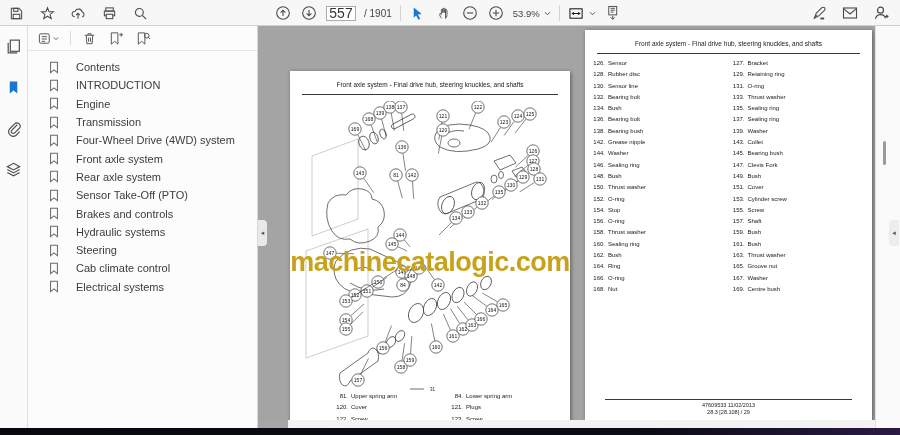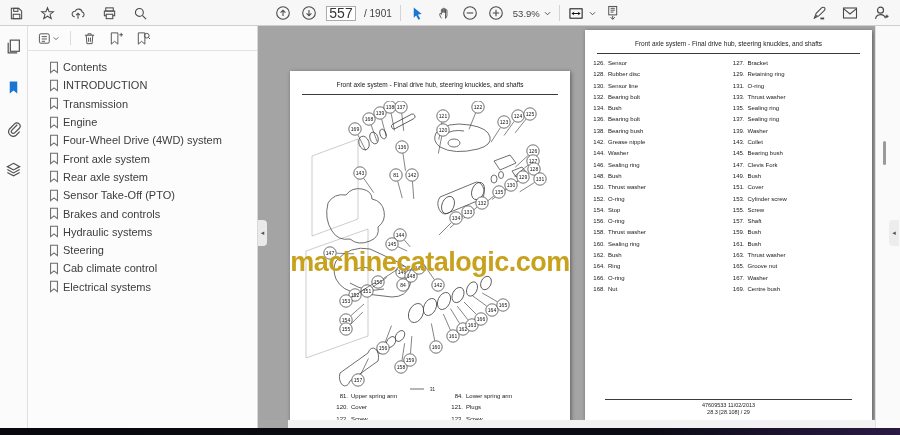--- a/index.html
+++ b/index.html
@@ -36,21 +36,21 @@
            border-right:1px solid #d8d8d8; }
   .panel-header { display:flex; align-items:center; justify-content:space-between;
                   height:25px; padding:0 10px 0 12px; border-bottom:1px solid #e3e3e3; }
   .panel-title { font-size:12.5px; color:#3a3a3a; }
   .panel-close { background:none; border:none; font-size:13px; color:#555; cursor:pointer; padding:0; }
   .panel-tools { display:flex; align-items:center; height:25px; padding-left:10px; gap:11px;
                  border-bottom:1px solid #e3e3e3; }
   .ptbtn { background:none; border:none; padding:0; color:#4f4f4f; display:flex; align-items:center; cursor:pointer; }
   .pt-divider { width:1px; height:14px; background:#dcdcdc; }
   .bm-list { padding-top:7px; }
-  .bm-item { display:flex; align-items:center; gap:3px; height:18.3px; padding-left:20px; cursor:pointer; }
+  .bm-item { display:flex; align-items:center; gap:16px; height:18.3px; padding-left:20px; cursor:pointer; }
   .bm-item svg { flex:0 0 auto; color:#6a6a6a; }
   .bm-label { font-size:11px; color:#3c3c3c; white-space:nowrap; }
 
   
   .docarea { position:absolute; left:258px; top:0; bottom:0; width:617px; background:#a4a4a4; overflow:hidden; }
   .page { position:absolute; top:4px; height:390px; background:#fff; box-shadow:1px 1px 4px rgba(0,0,0,.45); }
   .page-left { left:32px; width:280px;margin-top:41px; }
   .page-right { left:327px; width:287px; }
   .pg-header { margin-top:10px; text-align:center; font-size:6.5px; color:#1a1a1a; }
   .pg-rule { margin:6px 12px 0 12px; border-top:1px solid #3a3a3a; }
@@ -292,28 +292,28 @@
             <svg width="12" height="13" viewBox="0 0 14 15" stroke="currentColor" fill="none" stroke-width="1.2">
               <path d="M3 1.5 h8 v12 l-4 -3.2 l-4 3.2 z"></path>
             </svg>
             <span class="bm-label">INTRODUCTION</span>
           </div>
 
           <div class="bm-item">
             <svg width="12" height="13" viewBox="0 0 14 15" stroke="currentColor" fill="none" stroke-width="1.2">
               <path d="M3 1.5 h8 v12 l-4 -3.2 l-4 3.2 z"></path>
             </svg>
+            <span class="bm-label">Engine</span>
+          </div>
+
+          <div class="bm-item">
+            <svg width="12" height="13" viewBox="0 0 14 15" stroke="currentColor" fill="none" stroke-width="1.2">
+              <path d="M3 1.5 h8 v12 l-4 -3.2 l-4 3.2 z"></path>
+            </svg>
             <span class="bm-label">Transmission</span>
-          </div>
-
-          <div class="bm-item">
-            <svg width="12" height="13" viewBox="0 0 14 15" stroke="currentColor" fill="none" stroke-width="1.2">
-              <path d="M3 1.5 h8 v12 l-4 -3.2 l-4 3.2 z"></path>
-            </svg>
-            <span class="bm-label">Engine</span>
           </div>
 
           <div class="bm-item">
             <svg width="12" height="13" viewBox="0 0 14 15" stroke="currentColor" fill="none" stroke-width="1.2">
               <path d="M3 1.5 h8 v12 l-4 -3.2 l-4 3.2 z"></path>
             </svg>
             <span class="bm-label">Four-Wheel Drive (4WD) system</span>
           </div>
 
           <div class="bm-item">

